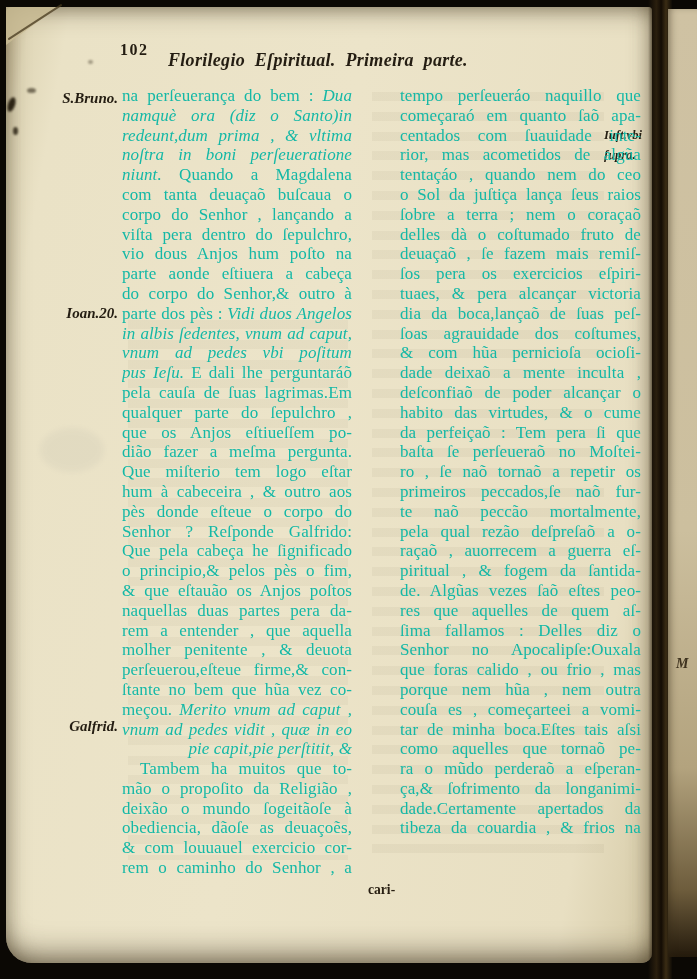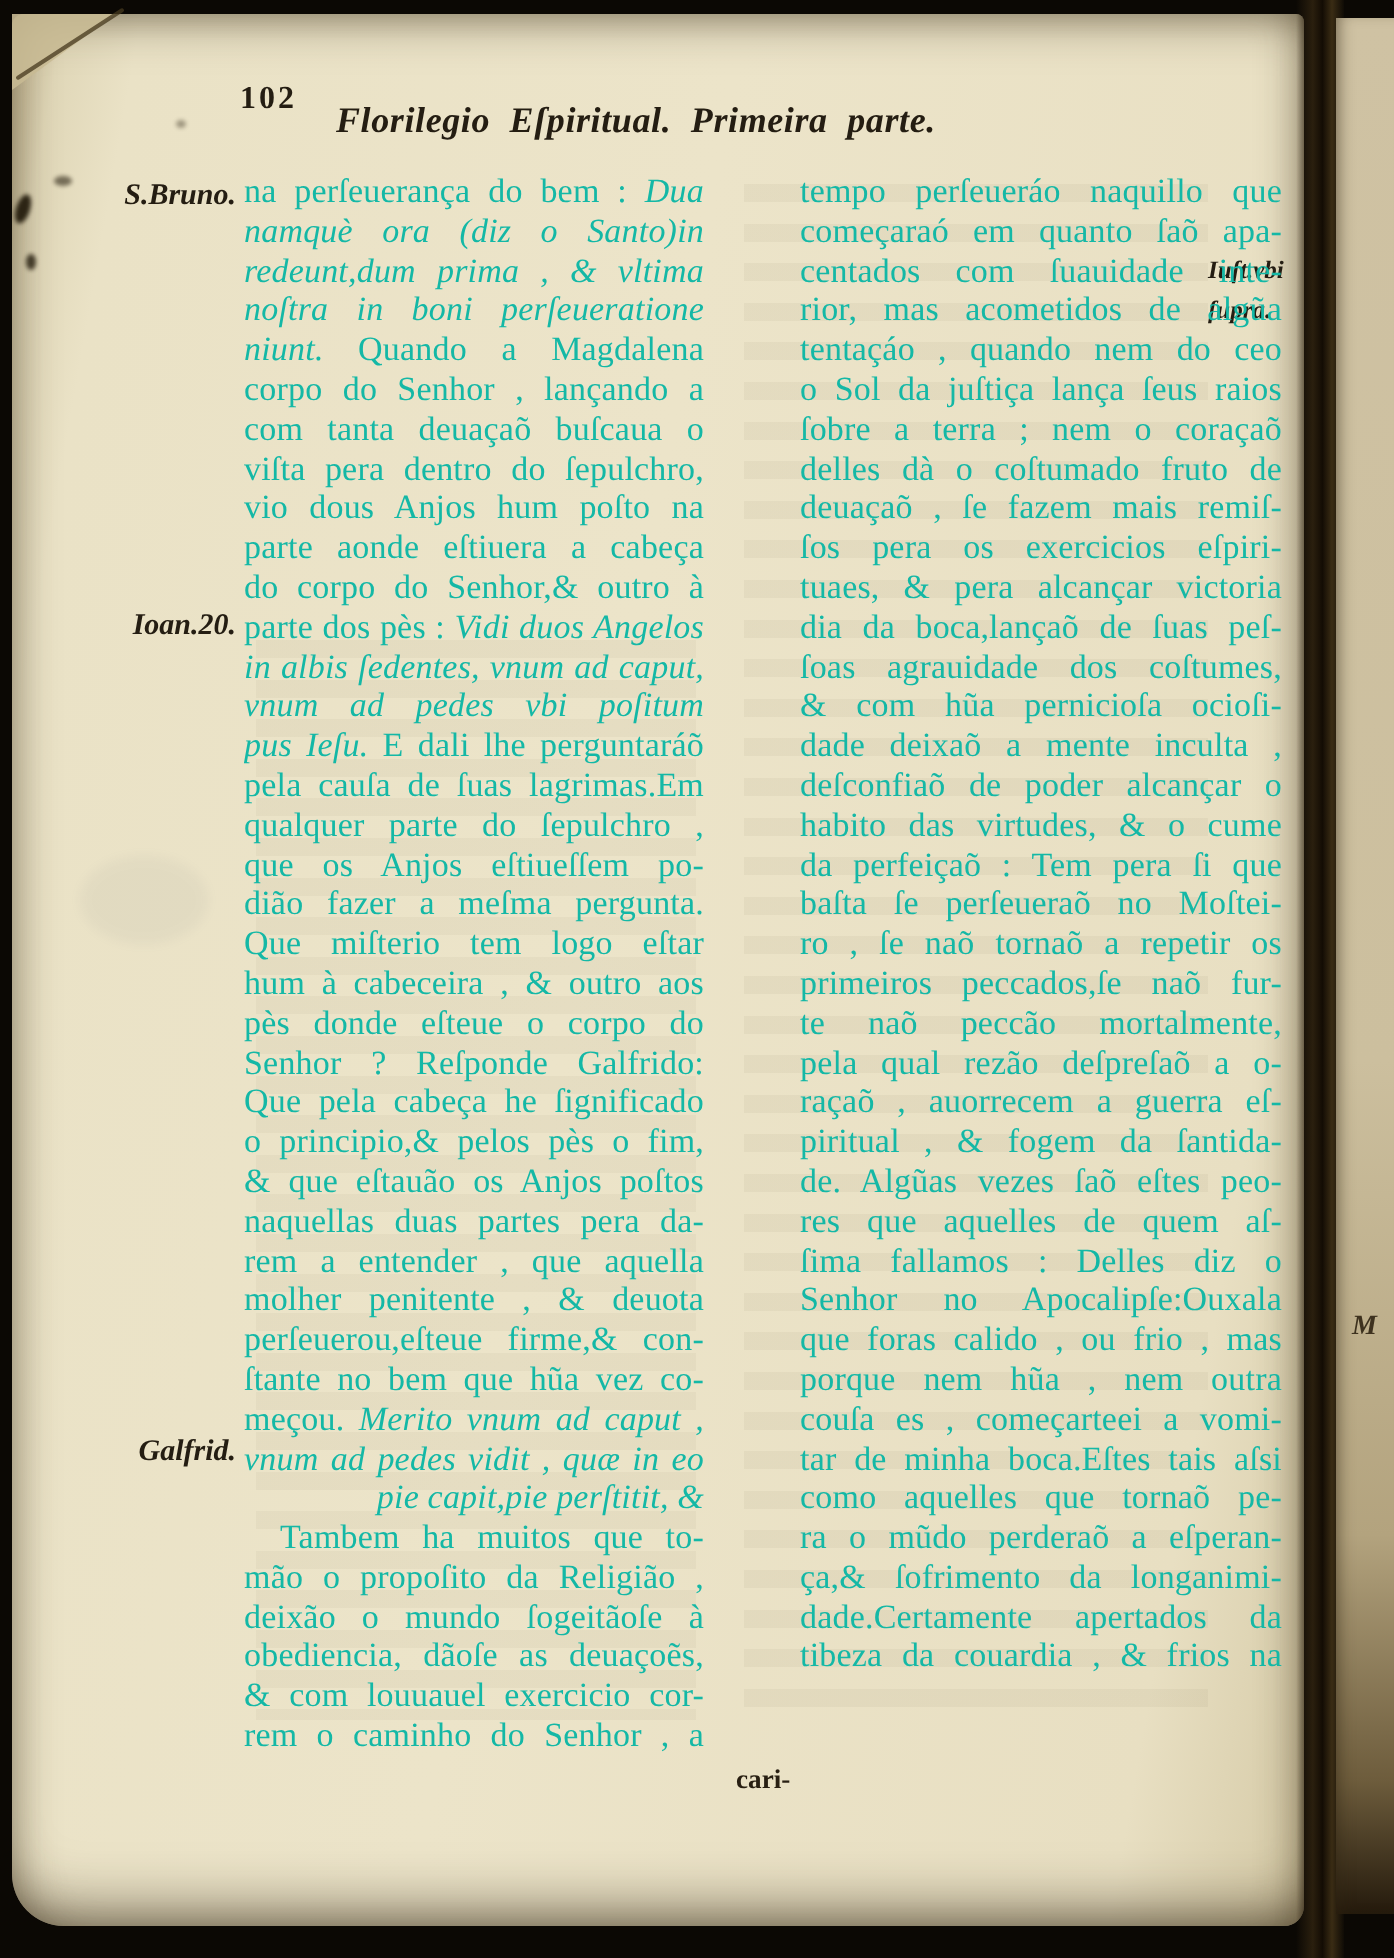--- a/index.html
+++ b/index.html
@@ -114,22 +114,22 @@
 <div class="mnote mnote-left" style="top:718px">Galfrid.</div>
 <div class="mnote mnote-right" style="top:128px">Iuſt.vbi</div>
 <div class="mnote mnote-right" style="top:148px">ſupra.</div>
 
 <div class="col" id="col-left">
     <div class="line"><span class="ro">na perſeuerança do bem : </span><span class="it">Dua</span></div>
     <div class="line"><span class="it">namquè ora (diz o Santo)in vnum</span></div>
     <div class="line"><span class="it">redeunt,dum prima , &amp; vltima vita</span></div>
     <div class="line"><span class="it">noſtra in boni perſeueratione conue-</span></div>
     <div class="line"><span class="it">niunt.</span><span class="ro"> Quando a Magdalena</span></div>
+    <div class="line"><span class="ro">com tanta deuaçaõ buſcaua o</span></div>
     <div class="line"><span class="ro">corpo do Senhor , lançando a</span></div>
-    <div class="line"><span class="ro">com tanta deuaçaõ buſcaua o</span></div>
     <div class="line"><span class="ro">viſta pera dentro do ſepulchro,</span></div>
     <div class="line"><span class="ro">vio dous Anjos hum poſto na</span></div>
     <div class="line"><span class="ro">parte aonde eſtiuera a cabeça</span></div>
     <div class="line"><span class="ro">do corpo do Senhor,&amp; outro à</span></div>
     <div class="line"><span class="ro">parte dos pès : </span><span class="it">Vidi duos Angelos</span></div>
     <div class="line"><span class="it">in albis ſedentes, vnum ad caput, &amp;</span></div>
     <div class="line"><span class="it">vnum ad pedes vbi poſitum fuerat cor-</span></div>
     <div class="line"><span class="it">pus Ieſu.</span><span class="ro"> E dali lhe perguntaráõ</span></div>
     <div class="line"><span class="ro">pela cauſa de ſuas lagrimas.Em</span></div>
     <div class="line"><span class="ro">qualquer parte do ſepulchro ,</span></div>

